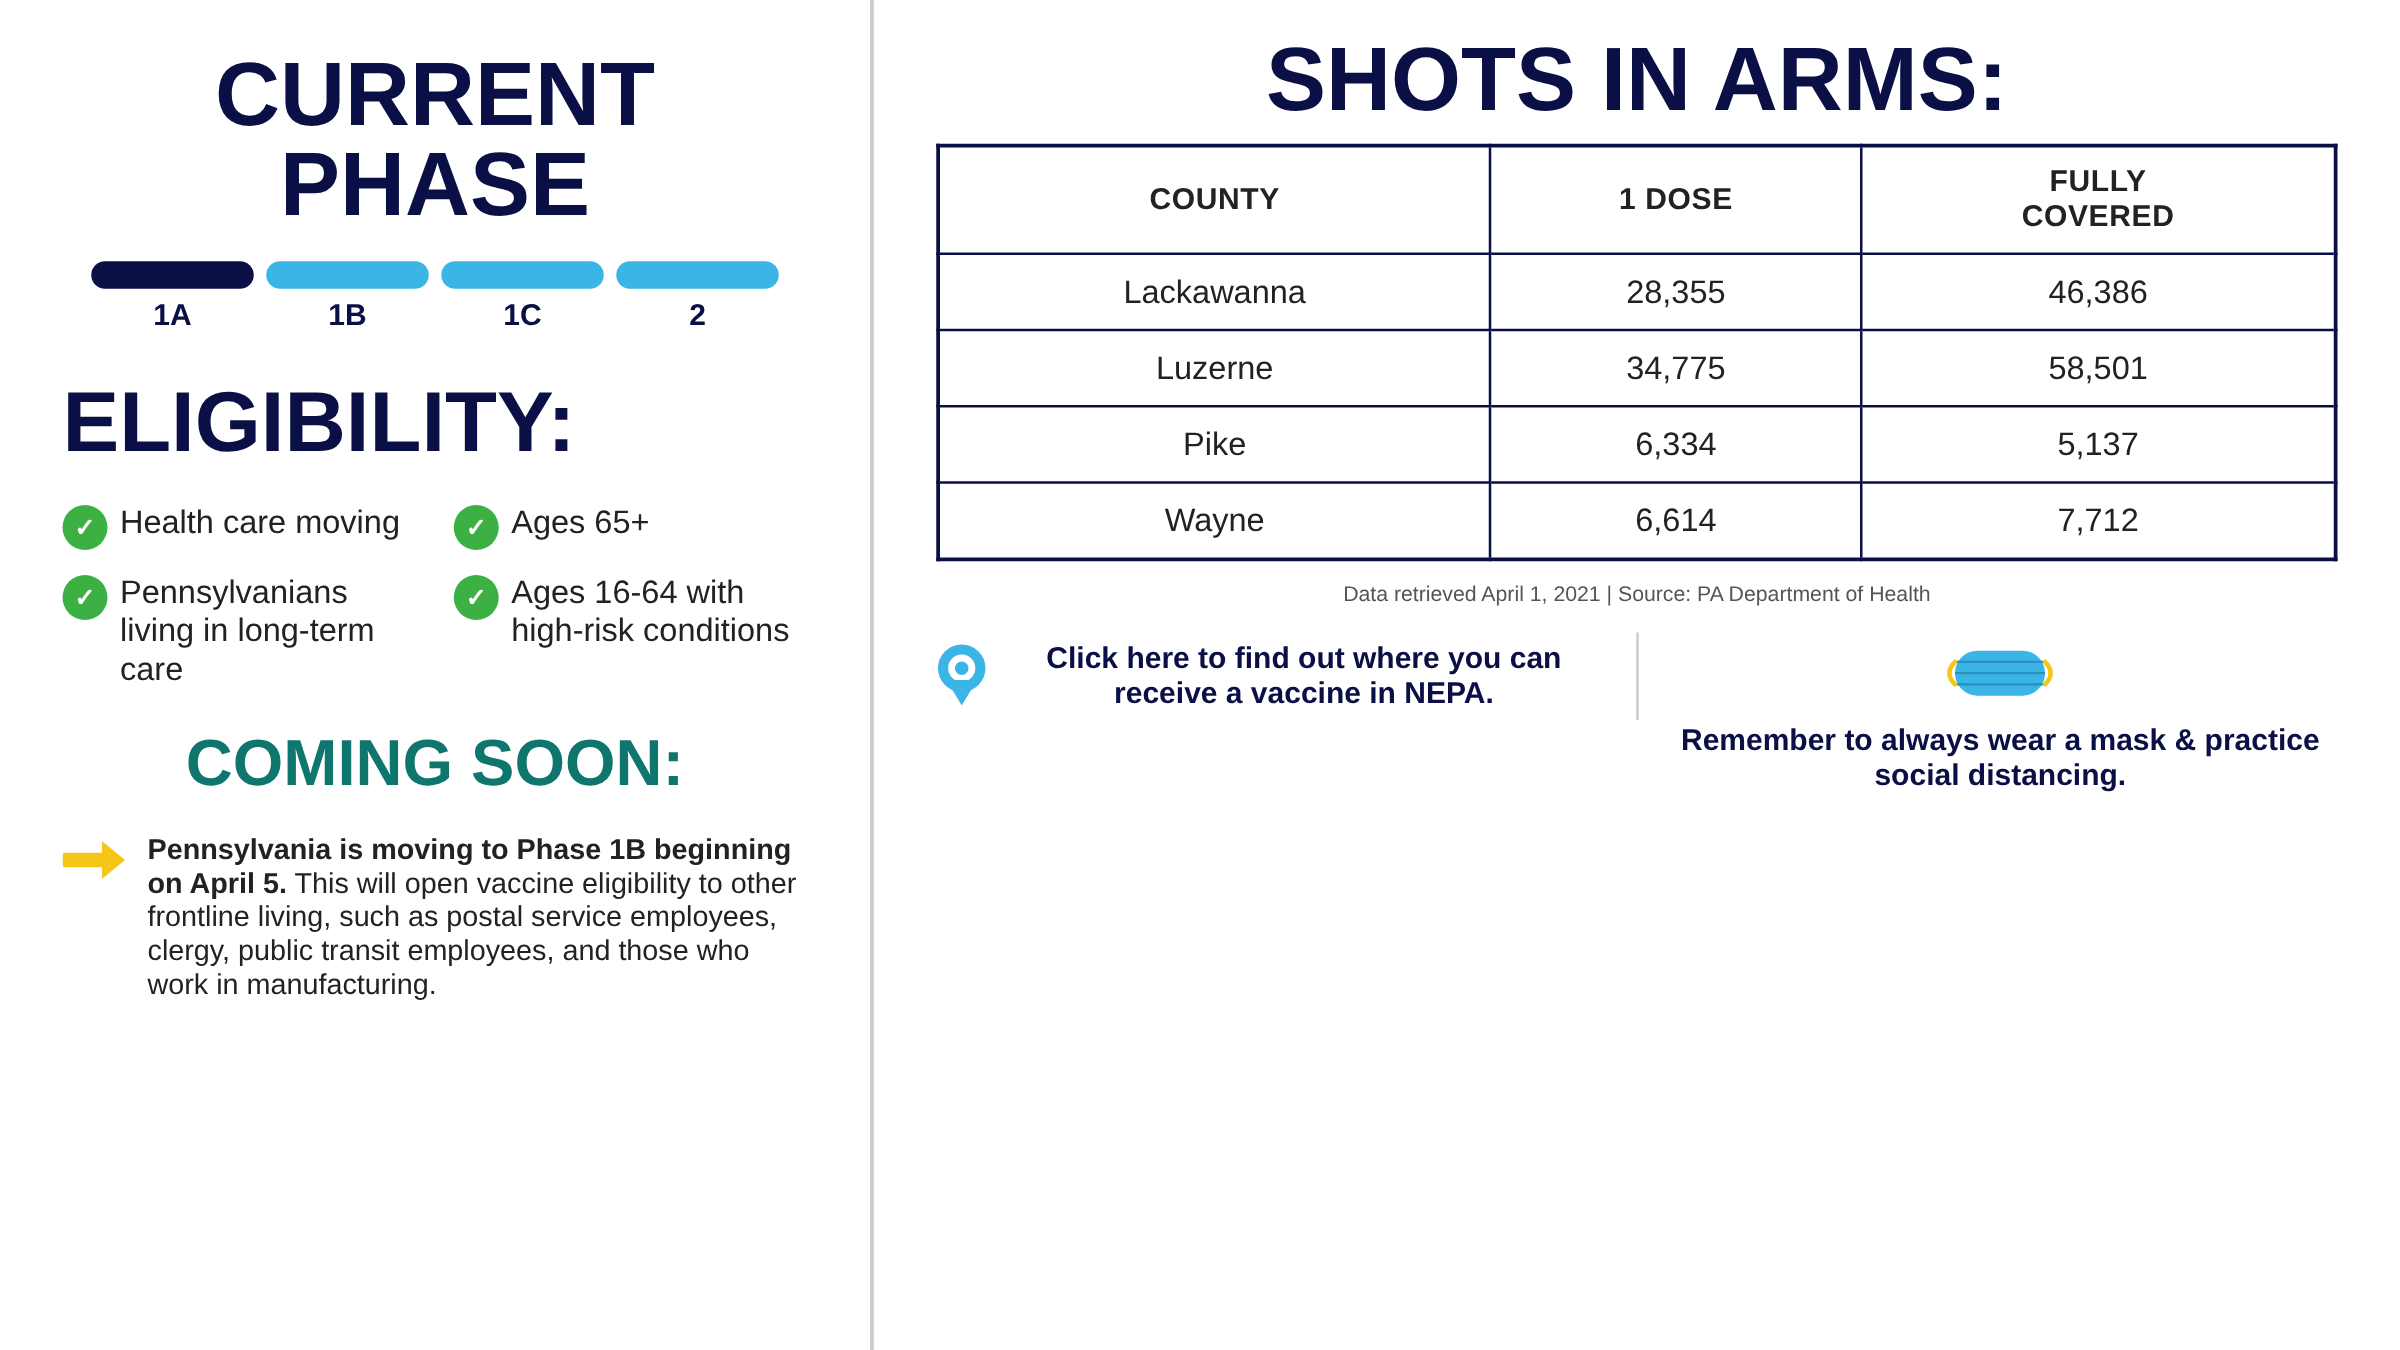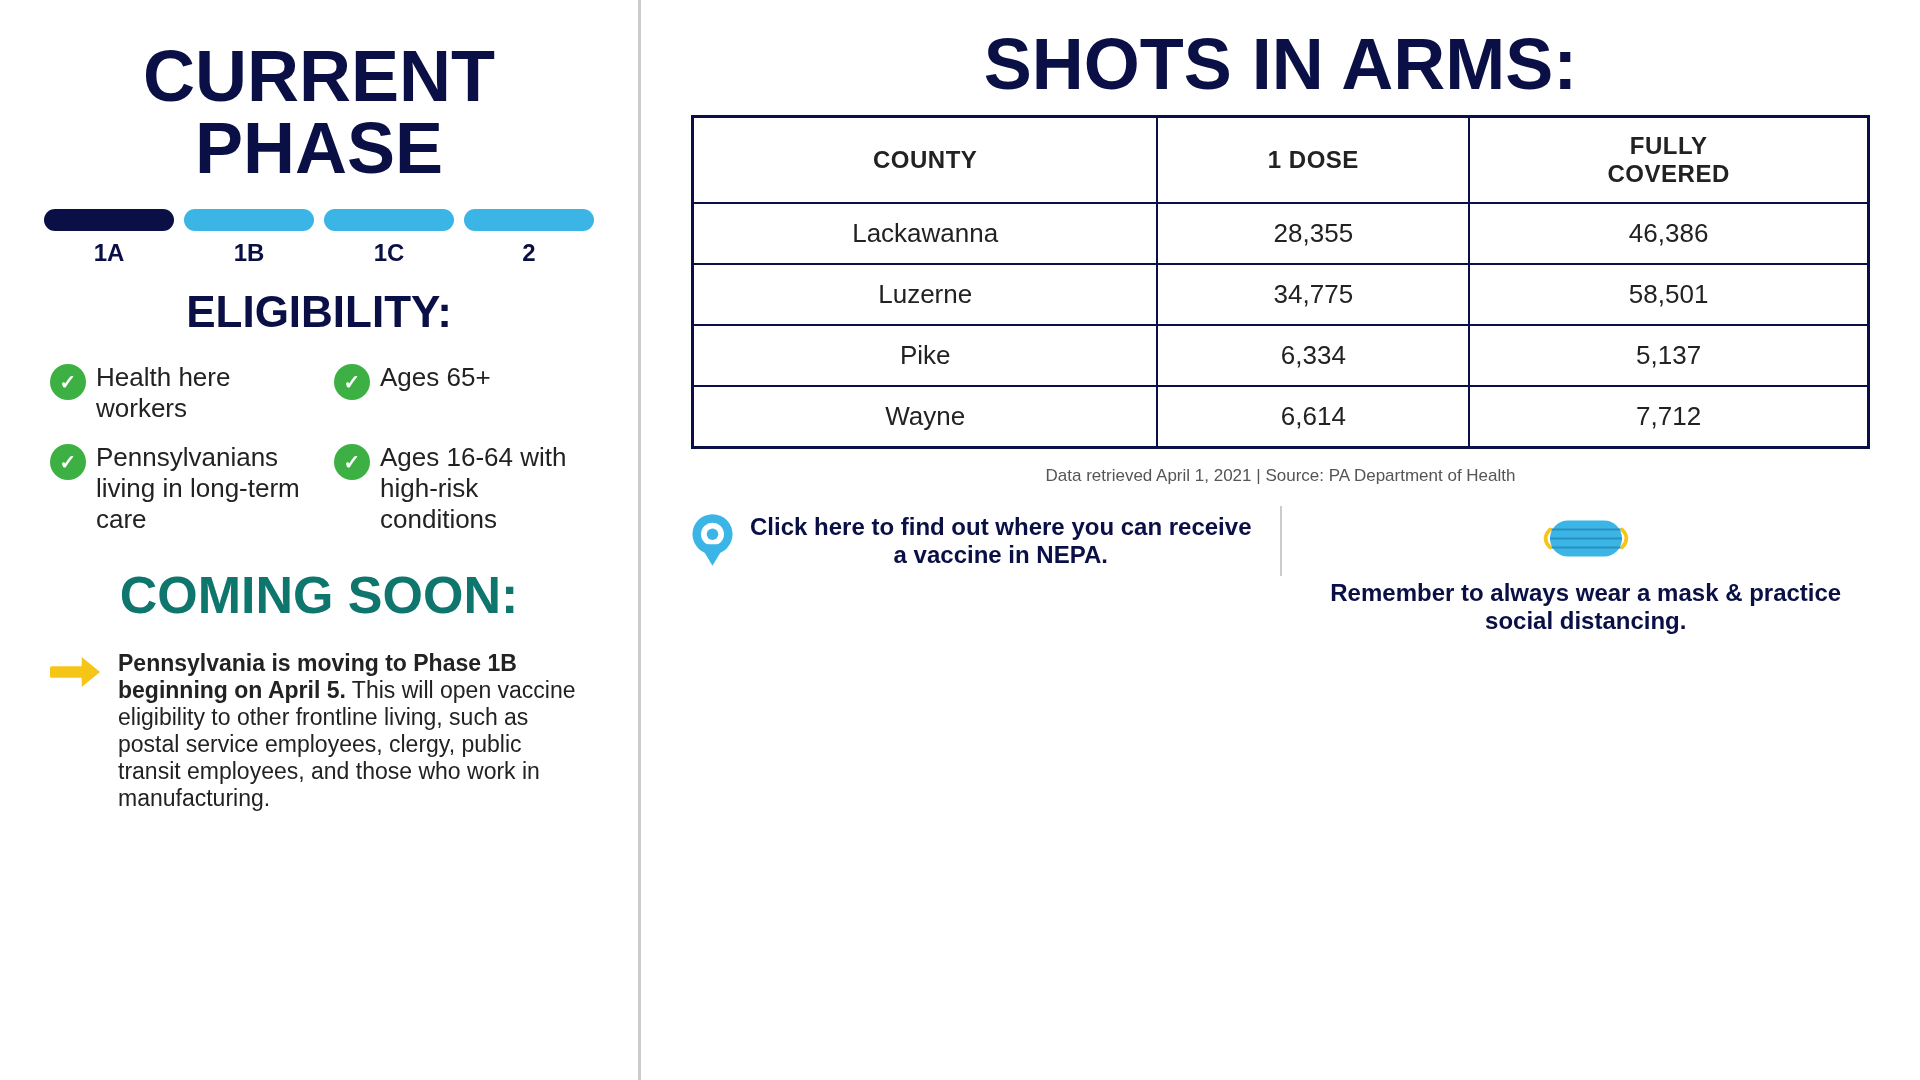--- a/index.html
+++ b/index.html
@@ -7,21 +7,21 @@
       width: 1920px;
       height: 1080px;
       background: #fff;
       font-family: Arial, sans-serif;
       display: flex;
       overflow: hidden;
     }
 
     
     .left-panel {
-      width: 641px;
+      width: 699px;
       padding: 40px 50px;
       display: flex;
       flex-direction: column;
       gap: 20px;
       border-right: 3px solid #ccc;
     }
 
     .current-phase-title {
       font-size: 72px;
       font-weight: 900;
@@ -57,24 +57,25 @@
     .phase-label {
       width: 130px;
       text-align: center;
       font-size: 24px;
       color: #0a1045;
       font-weight: 600;
     }
 
     
     .eligibility-title {
-      font-size: 44px;
+      font-size: 68px;
       font-weight: 900;
       color: #0a1045;
-      text-align: center;
+      text-align: left;
+      margin-top: 12px;
     }
 
     .eligibility-grid {
       display: grid;
       grid-template-columns: 1fr 1fr;
       gap: 18px 30px;
       margin-top: 5px;
     }
     .eligibility-item {
       display: flex;
@@ -232,21 +233,21 @@
       <span class="phase-label">1C</span>
       <span class="phase-label">2</span>
     </div>
   </div>
 
   <h2 class="eligibility-title">ELIGIBILITY:</h2>
 
   <div class="eligibility-grid">
     <div class="eligibility-item">
       <div class="check-icon"></div>
-      <span>Health here workers</span>
+      <span>Health care moving</span>
     </div>
     <div class="eligibility-item">
       <div class="check-icon"></div>
       <span>Ages 65+</span>
     </div>
     <div class="eligibility-item">
       <div class="check-icon"></div>
       <span>Pennsylvanians living in long-term care</span>
     </div>
     <div class="eligibility-item">

